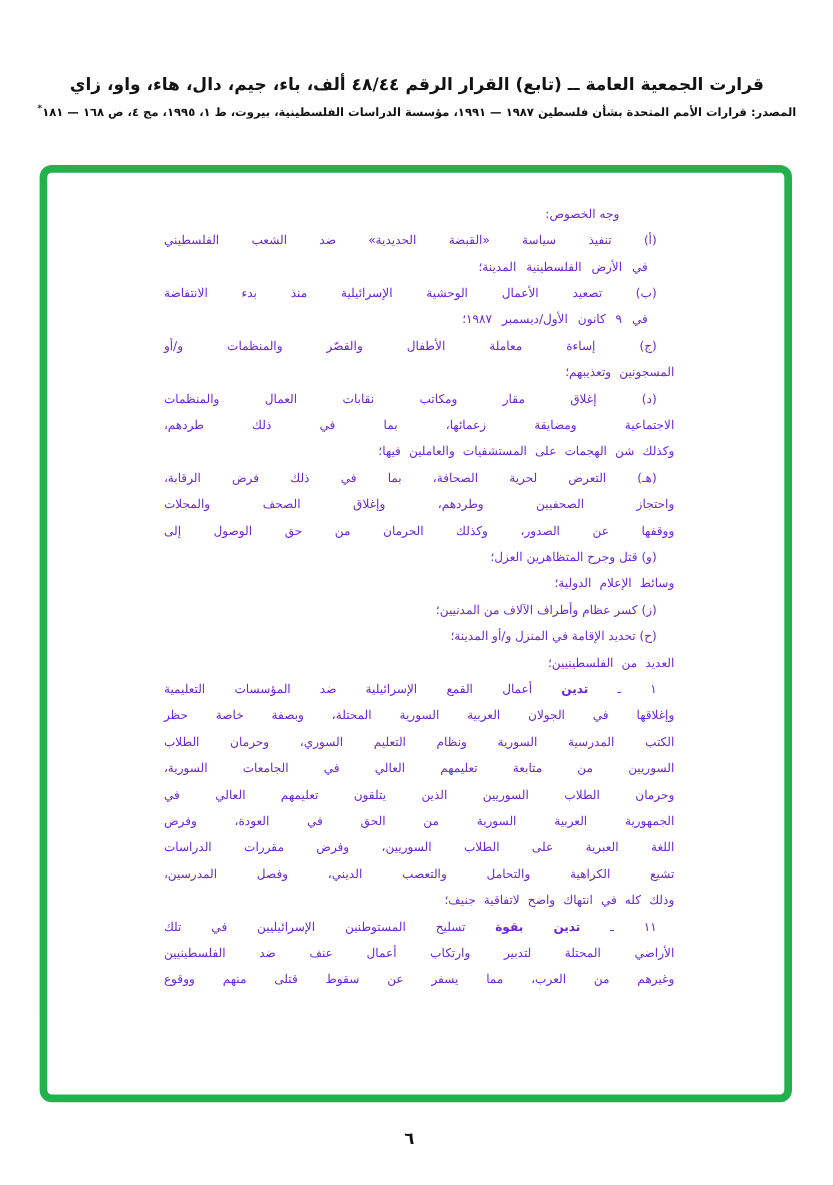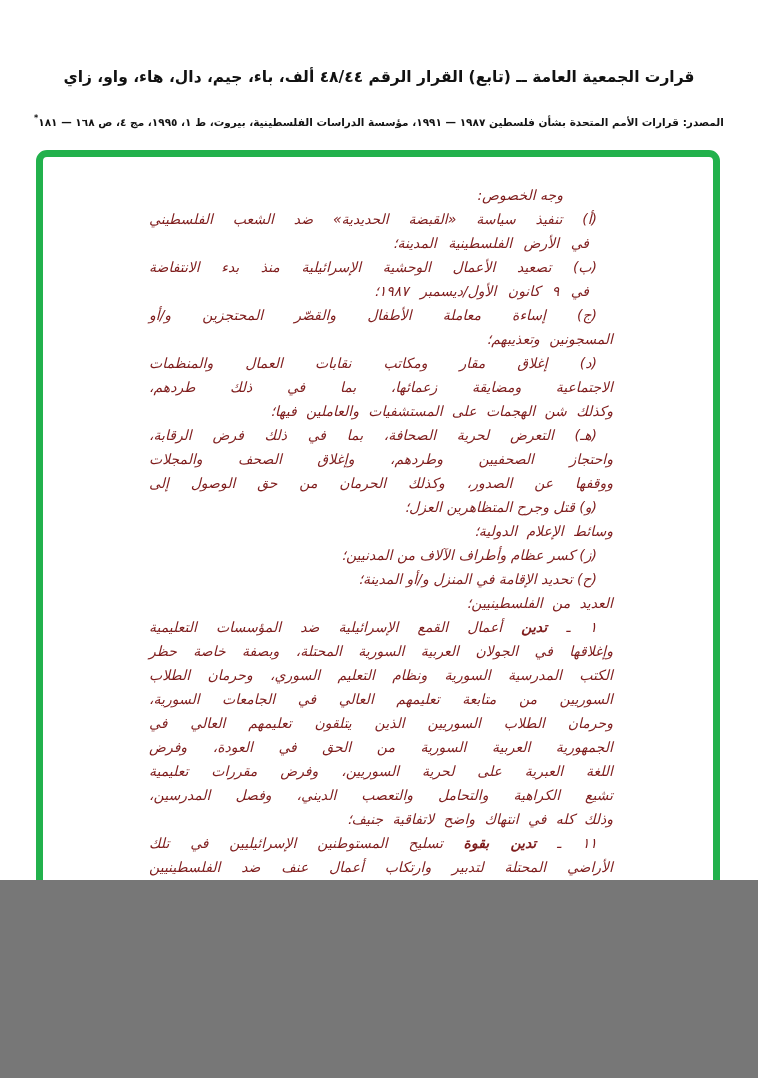--- a/index.html
+++ b/index.html
@@ -1,60 +1,59 @@
 <!DOCTYPE html>
 <html lang="ar"><head>
 <meta charset="utf-8">
 <style>
   html,body{margin:0;padding:0;background:#777;}
   .page{
     position:relative;
-    width:758px;height:880px;
+    width:758px;height:1078px;
     background:#ffffff;
     margin:0 auto;
     overflow:hidden;
     font-family:"DejaVu Sans",sans-serif;
     color:#121212;
   }
   .hdr{
     position:absolute;top:66px;left:0;right:0;
     text-align:center;direction:rtl;
   }
   .hdr-title{
     font-size:15.5px;font-weight:bold;letter-spacing:0;
     line-height:22px;
   }
   .hdr-source{
-    margin-top:24px;
+    margin-top:4px;
     font-size:10.5px;font-weight:bold;
     line-height:14px;
   }
   .hdr-source sup{font-size:8px;}
   .frame{
     position:absolute;
     left:36px;top:150px;width:684px;height:852px;
     box-sizing:border-box;
     border:7px solid #22b14c;
     border-radius:11px;
     background:#ffffff;
   }
   .doc-body{
     direction:rtl;
     padding:26px 100px 0 106px;
     overflow:hidden;
     height:100%;
     box-sizing:border-box;
   }
   .line{
-    font-size:14px;
+    font-size:11px;
     line-height:24px;
     text-align:right;
-    color:#7f1d1d;
+    color:#6d28d9;
     white-space:normal;
-    font-style:italic;
   }
   .line .b{font-weight:bold;}
   .line.j{text-align:justify;text-align-last:justify;}
   .line.ind{padding-right:16px;}
   .line.lead{padding-right:50px;}
   .line.sp{word-spacing:0.35em;}
   .line.sp2{padding-right:24px;word-spacing:0.5em;}
   .pageno{
     position:absolute;
     left:0;right:14px;top:1026px;
@@ -73,40 +72,40 @@
     <div class="hdr-source"><span>المصدر: قرارات الأمم المتحدة بشأن فلسطين ١٩٨٧ — ١٩٩١، مؤسسة الدراسات الفلسطينية، بيروت، ط ١، ١٩٩٥، مج ٤، ص ١٦٨ — ١٨١</span><sup>*</sup></div>
   </div>
 
   <div class="frame" style="border-color: rgb(34, 177, 76);">
     <div class="doc-body" id="doc-body">
         <div class="line lead"><span>وجه الخصوص:</span></div>
         <div class="line j ind"><span>(أ) تنفيذ سياسة «القبضة الحديدية» ضد الشعب الفلسطيني</span></div>
         <div class="line sp2"><span>في الأرض الفلسطينية المدينة؛</span></div>
         <div class="line j ind"><span>(ب) تصعيد الأعمال الوحشية الإسرائيلية منذ بدء الانتفاضة</span></div>
         <div class="line sp2"><span>في ٩ كانون الأول/ديسمبر ١٩٨٧؛</span></div>
-        <div class="line j ind"><span>(ج) إساءة معاملة الأطفال والقصّر المحتجزين و/أو</span></div>
+        <div class="line j ind"><span>(ج) إساءة معاملة الأطفال والقصّر والمنظمات و/أو</span></div>
         <div class="line sp"><span>المسجونين وتعذيبهم؛</span></div>
         <div class="line j ind"><span>(د) إغلاق مقار ومكاتب نقابات العمال والمنظمات</span></div>
         <div class="line j"><span>الاجتماعية ومضايقة زعمائها، بما في ذلك طردهم،</span></div>
         <div class="line sp"><span>وكذلك شن الهجمات على المستشفيات والعاملين فيها؛</span></div>
         <div class="line j ind"><span>(هـ) التعرض لحرية الصحافة، بما في ذلك فرض الرقابة،</span></div>
         <div class="line j"><span>واحتجاز الصحفيين وطردهم، وإغلاق الصحف والمجلات</span></div>
         <div class="line j"><span>ووقفها عن الصدور، وكذلك الحرمان من حق الوصول إلى</span></div>
         <div class="line ind"><span>(و) قتل وجرح المتظاهرين العزل؛</span></div>
         <div class="line sp"><span>وسائط الإعلام الدولية؛</span></div>
         <div class="line ind"><span>(ز) كسر عظام وأطراف الآلاف من المدنيين؛</span></div>
         <div class="line ind"><span>(ح) تحديد الإقامة في المنزل و/أو المدينة؛</span></div>
         <div class="line sp"><span>العديد من الفلسطينيين؛</span></div>
         <div class="line j ind"><span>١ ـ </span><span class="b">تدين</span><span> أعمال القمع الإسرائيلية ضد المؤسسات التعليمية</span></div>
         <div class="line j"><span>وإغلاقها في الجولان العربية السورية المحتلة، وبصفة خاصة حظر</span></div>
         <div class="line j"><span>الكتب المدرسية السورية ونظام التعليم السوري، وحرمان الطلاب</span></div>
         <div class="line j"><span>السوريين من متابعة تعليمهم العالي في الجامعات السورية،</span></div>
         <div class="line j"><span>وحرمان الطلاب السوريين الذين يتلقون تعليمهم العالي في</span></div>
         <div class="line j"><span>الجمهورية العربية السورية من الحق في العودة، وفرض</span></div>
-        <div class="line j"><span>اللغة العبرية على لحرية السوريين، وفرض مقررات تعليمية</span></div>
+        <div class="line j"><span>اللغة العبرية على الطلاب السوريين، وفرض مقررات الدراسات</span></div>
         <div class="line j"><span>تشيع الكراهية والتحامل والتعصب الديني، وفصل المدرسين،</span></div>
         <div class="line sp"><span>وذلك كله في انتهاك واضح لاتفاقية جنيف؛</span></div>
         <div class="line j ind"><span>١١ ـ </span><span class="b">تدين بقوة</span><span> تسليح المستوطنين الإسرائيليين في تلك</span></div>
         <div class="line j"><span>الأراضي المحتلة لتدبير وارتكاب أعمال عنف ضد الفلسطينيين</span></div>
         <div class="line j"><span>وغيرهم من العرب، مما يسفر عن سقوط قتلى منهم ووقوع</span></div>
       </div>
   </div>
 
   <div class="pageno">٦</div>
 

